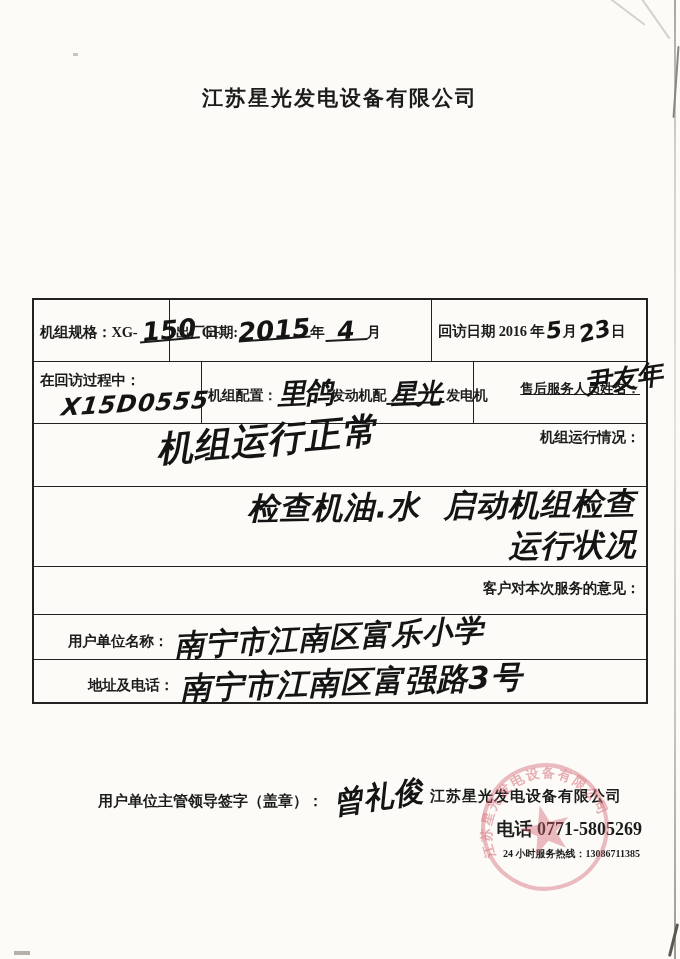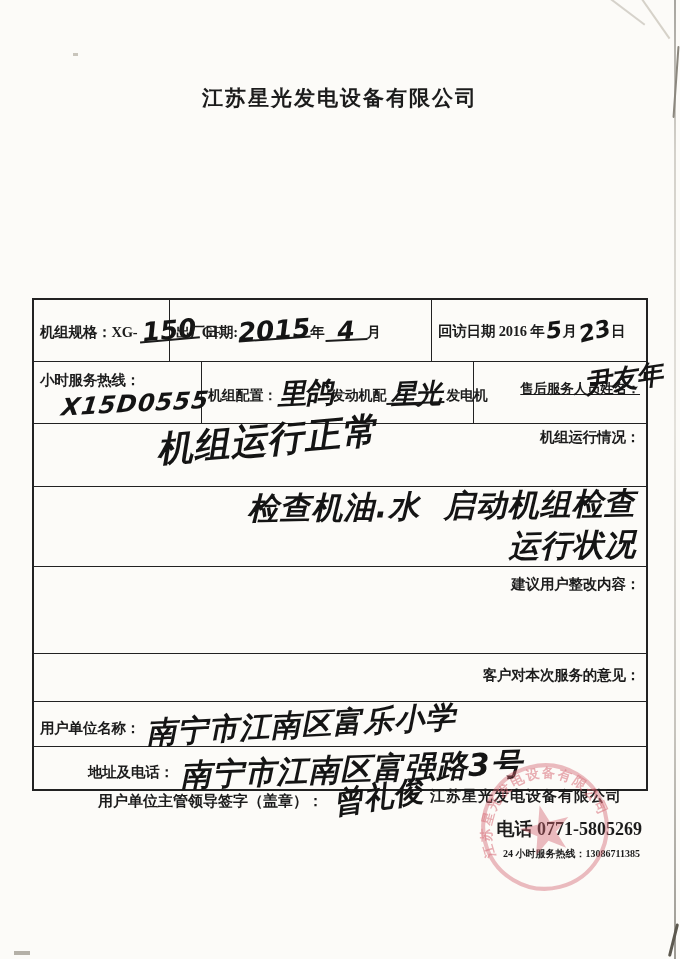--- a/index.html
+++ b/index.html
@@ -129,21 +129,21 @@
           <span class="hw hw-vmonth">5</span>
           <span class="lbl">月</span>
           <span class="hw hw-vday">23</span>
           <span class="lbl">日</span>
         </span>
       </div>
     </div>
 
     <div class="t-row" style="height:62px;">
       <div class="c" style="width:168px;padding-top:9px;">
-        <span class="lbl">小时服务热线：</span>
+        <span class="lbl">在回访过程中：</span>
         <span class="hw hw-serial">X15D0555</span>
       </div>
       <div class="c vmid" style="width:272px;">
         <span class="base" style="letter-spacing:-0.5px;">
           <span class="lbl" style="font-size:14px;">机组配置：</span>
           <span class="hw hw-engine">里鸽</span>
           <span class="lbl" style="font-size:14px;">发动机配</span>
           <span class="hw hw-gen">星光</span>
           <span class="lbl" style="font-size:14px;">发电机</span>
         </span>
@@ -160,33 +160,28 @@
         <span class="hw hw-running">机组运行正常</span>
       </div>
     </div>
 
     <div class="t-row" style="height:80px;">
       <div class="c last" style="flex:1;padding-top:6px;">
         <div class="hw hw-inspect">检查机油.水  启动机组检查运行状况</div>
       </div>
     </div>
 
-    <div class="t-row" style="height:87px;">
-      <div class="c last" style="flex:1;padding-top:8px;">
-        <span class="lbl">建议用户整改内容：</span>
-      </div>
-    </div>
 
     <div class="t-row" style="height:48px;">
       <div class="c last" style="flex:1;padding-top:12px;">
         <span class="lbl">客户对本次服务的意见：</span>
       </div>
     </div>
 
-    <div class="t-row" style="height:45px;">
+    <div class="t-row" style="height:45px;padding-left:28px;">
       <div class="c vmid last" style="flex:1;">
         <span class="base">
           <span class="lbl">用户单位名称：</span>
           <span class="hw hw-customer">南宁市江南区富乐小学</span>
         </span>
       </div>
     </div>
 
     <div class="t-row last" style="height:42px;padding-left:48px;">
       <div class="c vmid last" style="flex:1;">

